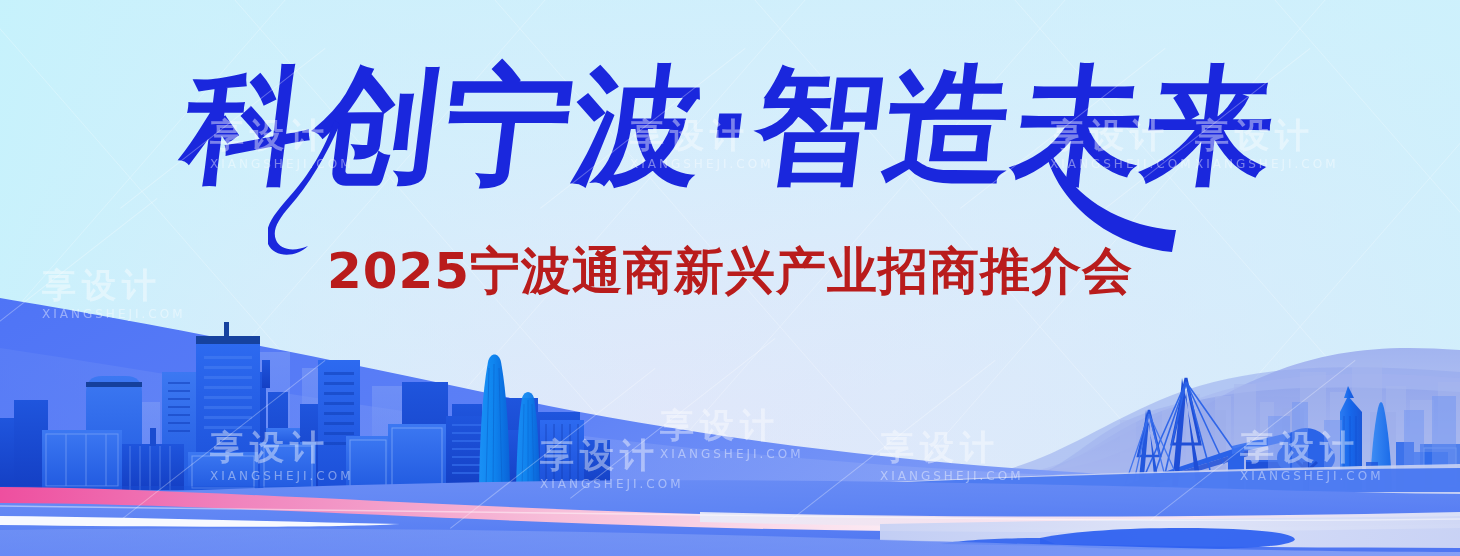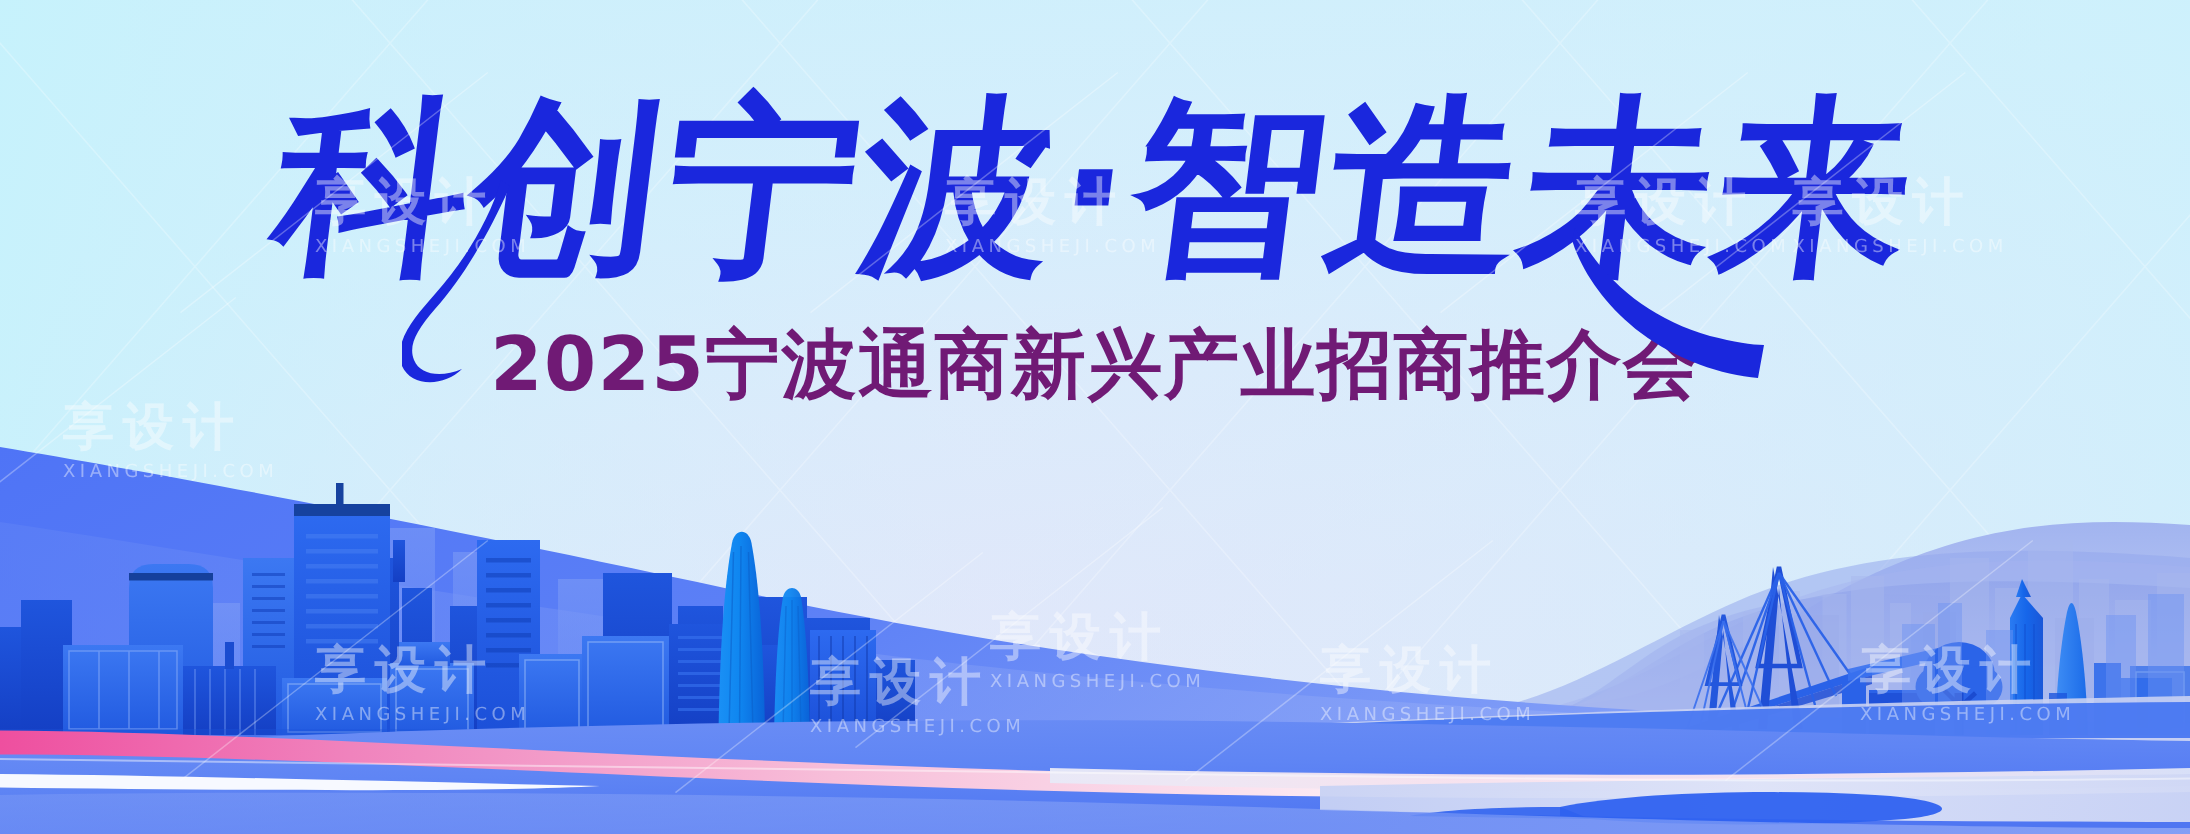--- a/index.html
+++ b/index.html
@@ -25,26 +25,26 @@
     text-align:center;
     font-size:128px;line-height:1;
     font-weight:bold;
     letter-spacing:2px;
     color:#1a27dd;
     font-family:"DejaVu Sans","Liberation Sans",sans-serif;
     transform:skewX(-7deg);
     white-space:nowrap;
   }
   #subtitle{
-    position:absolute;left:0;top:216px;width:1460px;
+    position:absolute;left:0;top:244px;width:1460px;
     text-align:center;
     font-size:50px;line-height:1.1;
     font-weight:bold;
     letter-spacing:1px;
-    color:#701a75;
+    color:#b91c1c;
     font-family:"DejaVu Sans","Liberation Sans",sans-serif;
     white-space:nowrap;
   }
   
   #swoosh-left,#swoosh-right{position:absolute;z-index:41;pointer-events:none;}
   #swoosh-left{left:268px;top:120px;}
   #swoosh-right{left:1048px;top:150px;}
 
   
   .wm{

